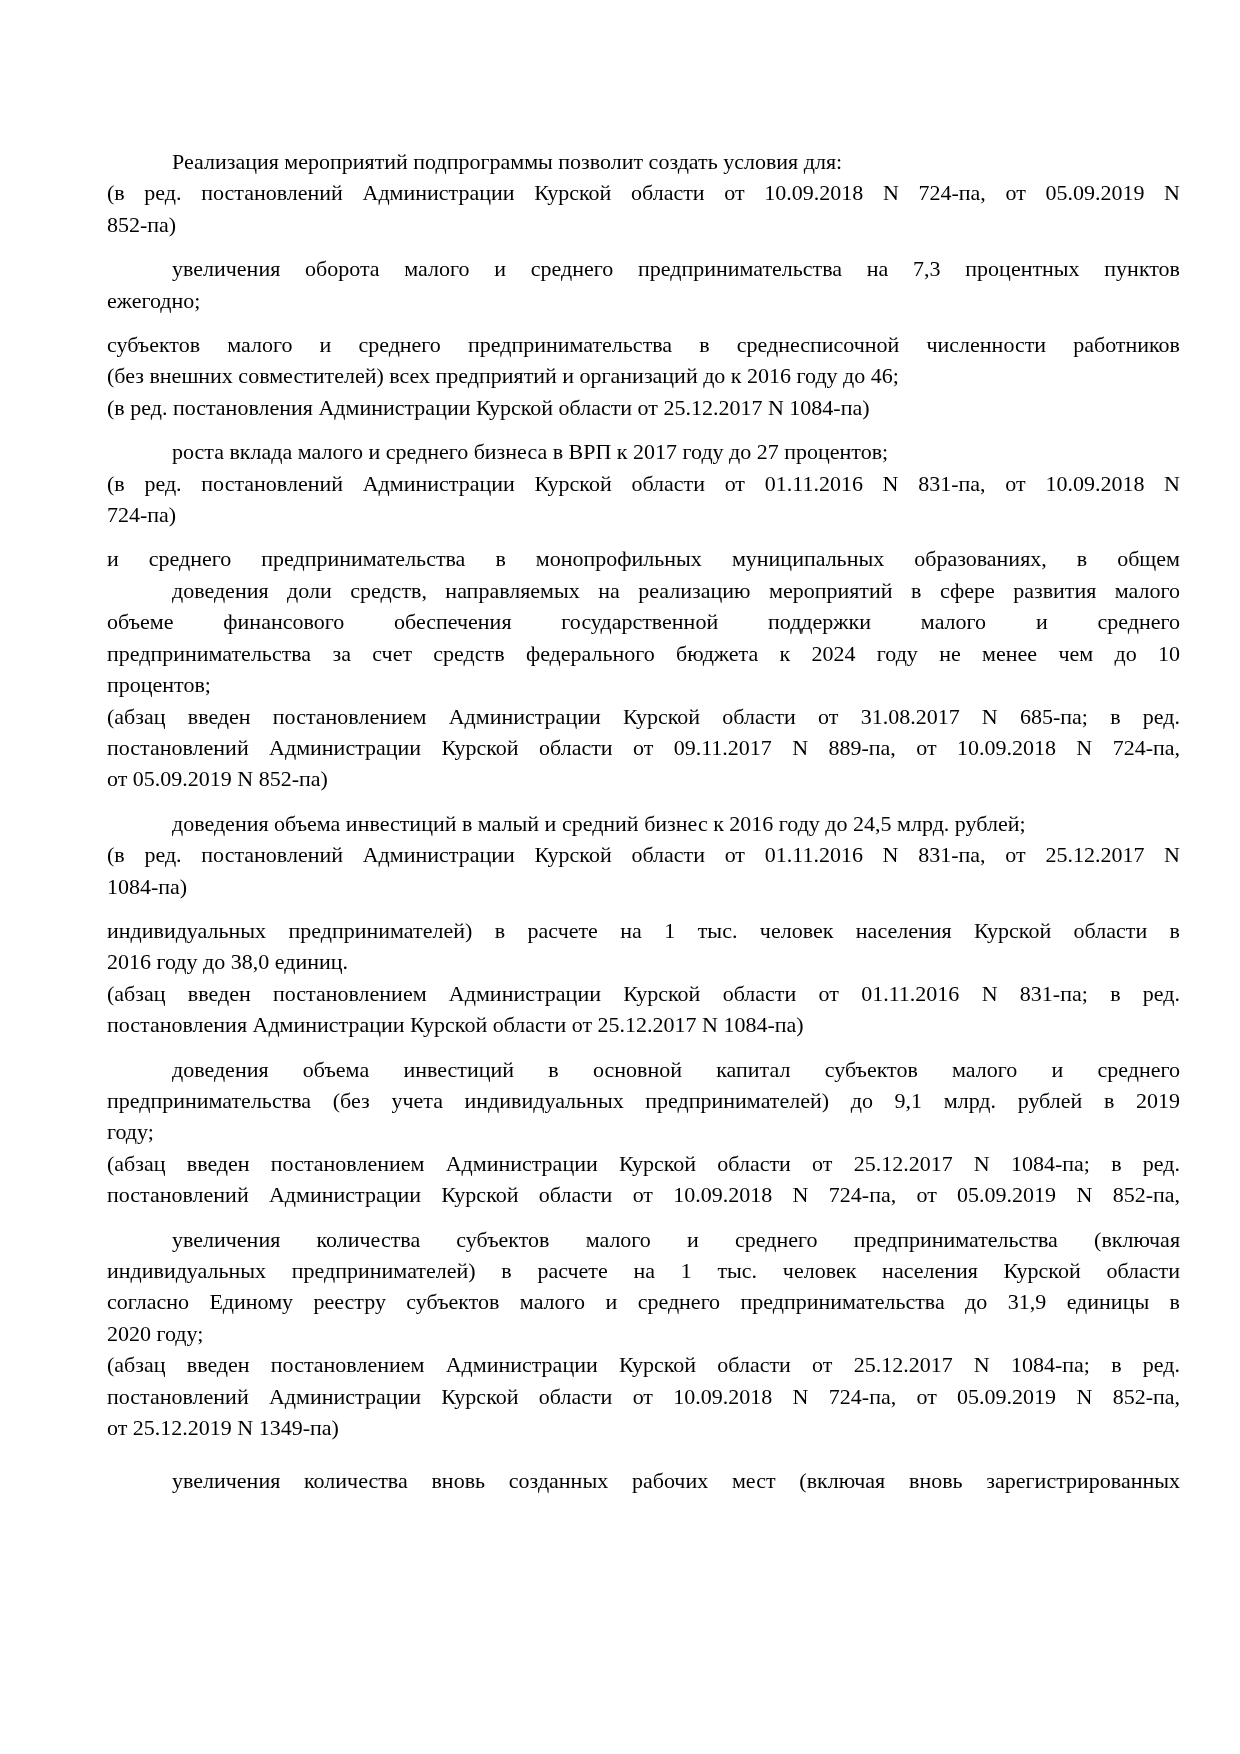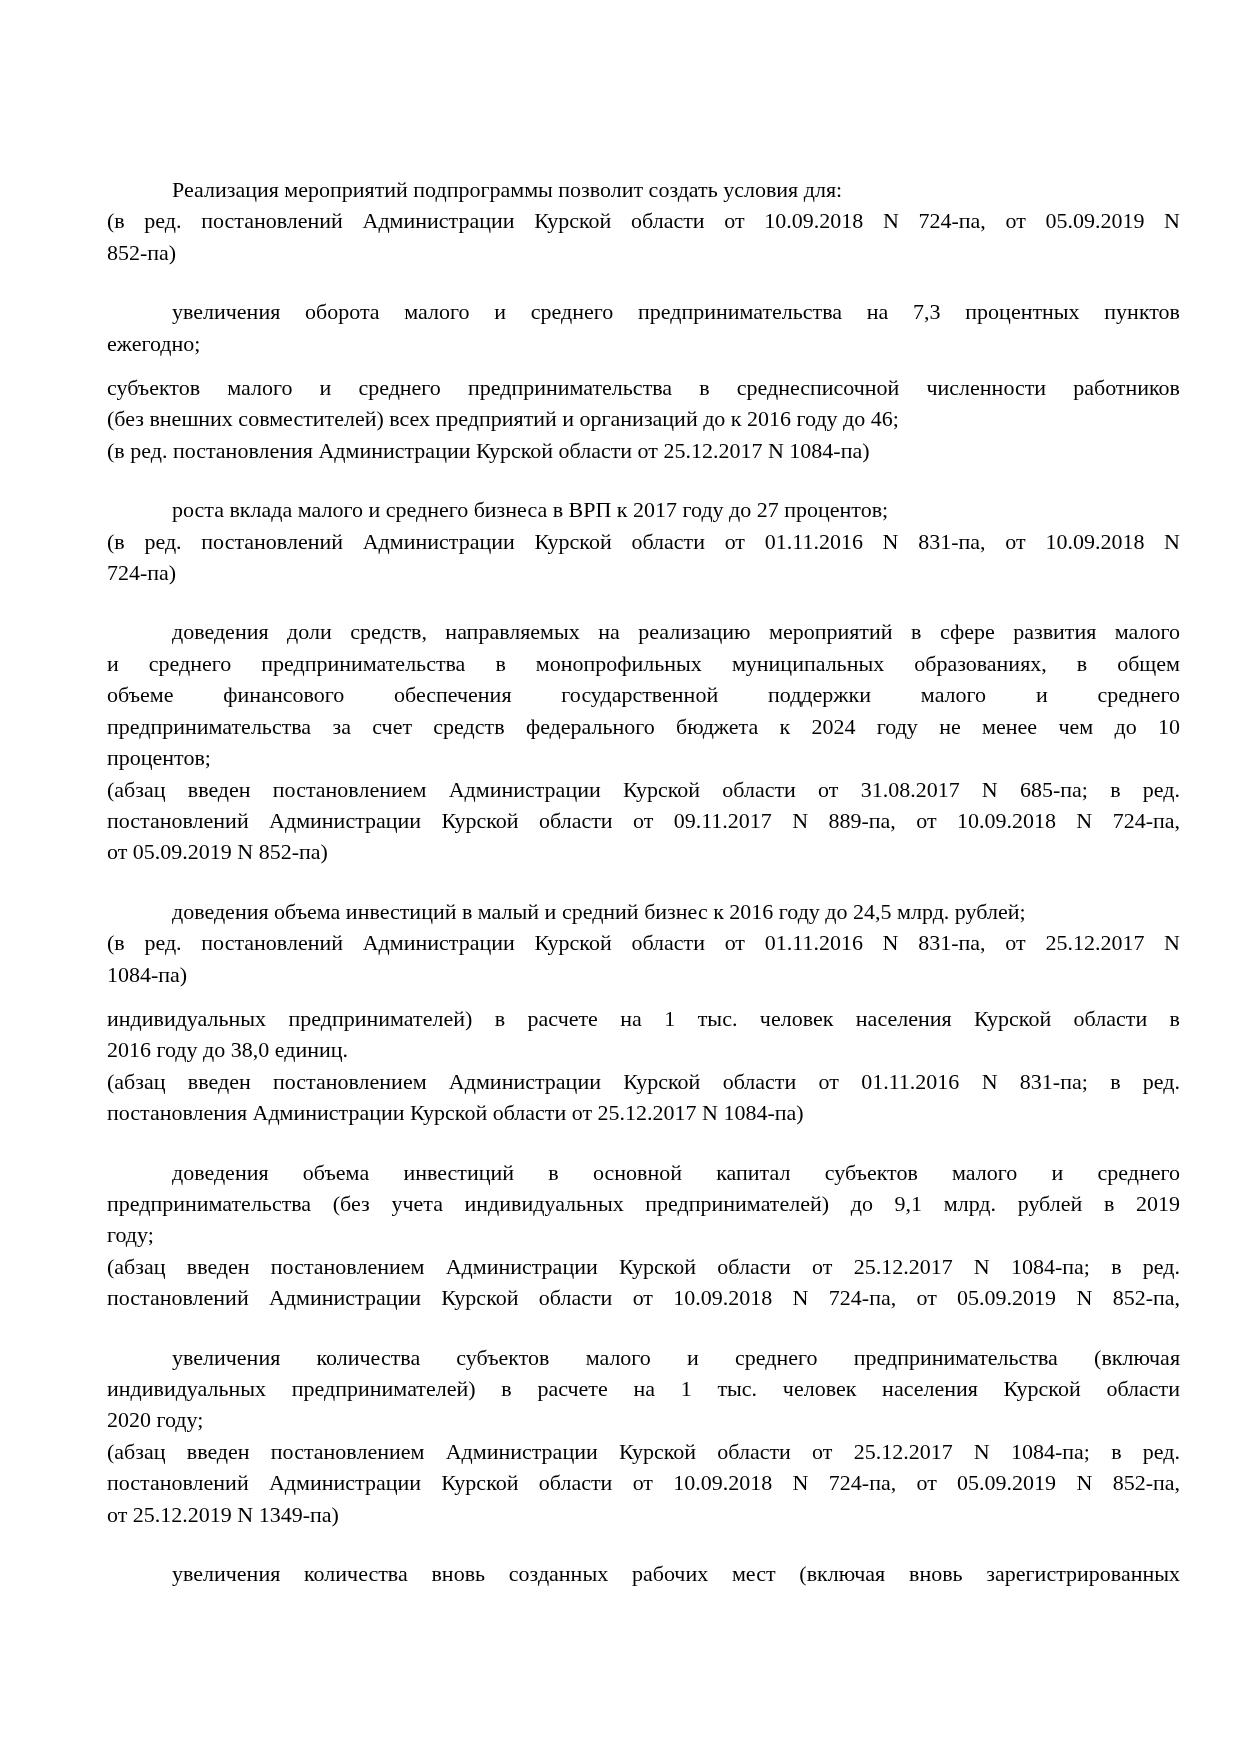--- a/index.html
+++ b/index.html
@@ -20,21 +20,21 @@
     font-size: 22px;
     line-height: 31.4px;
   }
   .doc { width: 100%; }
   .para { margin: 0; }
   .para.body { margin-top: 13px; }
   .para.body:first-child { margin-top: 0; }
   .para.body.cut { margin-top: 22px; }
   .line { text-align: left; white-space: normal; }
   .line.j { text-align: justify; text-align-last: justify; }
-  .line.ind { text-indent: 65px; margin-top: 28px; }
+  .line.ind { text-indent: 65px; }
 </style>
 </head>
 <body>
 
 <div class="page">
   <div class="doc">
       <div class="para body">
         <div class="line ind">Реализация мероприятий подпрограммы позволит создать условия для:</div>
       </div>
       <div class="para note">
@@ -53,22 +53,22 @@
         <div class="line">(в ред. постановления Администрации Курской области от 25.12.2017 N 1084-па)</div>
       </div>
       <div class="para body">
         <div class="line ind">роста вклада малого и среднего бизнеса в ВРП к 2017 году до 27 процентов;</div>
       </div>
       <div class="para note">
         <div class="line j">(в ред. постановлений Администрации Курской области от 01.11.2016 N 831-па, от 10.09.2018 N</div>
         <div class="line">724-па)</div>
       </div>
       <div class="para body">
+        <div class="line j">и среднего предпринимательства в монопрофильных муниципальных образованиях, в общем</div>
         <div class="line j ind">доведения доли средств, направляемых на реализацию мероприятий в сфере развития малого</div>
-        <div class="line j">и среднего предпринимательства в монопрофильных муниципальных образованиях, в общем</div>
         <div class="line j">объеме финансового обеспечения государственной поддержки малого и среднего</div>
         <div class="line j">предпринимательства за счет средств федерального бюджета к 2024 году не менее чем до 10</div>
         <div class="line">процентов;</div>
       </div>
       <div class="para note">
         <div class="line j">(абзац введен постановлением Администрации Курской области от 31.08.2017 N 685-па; в ред.</div>
         <div class="line j">постановлений Администрации Курской области от 09.11.2017 N 889-па, от 10.09.2018 N 724-па,</div>
         <div class="line">от 05.09.2019 N 852-па)</div>
       </div>
       <div class="para body">
@@ -91,20 +91,21 @@
         <div class="line j">предпринимательства (без учета индивидуальных предпринимателей) до 9,1 млрд. рублей в 2019</div>
         <div class="line">году;</div>
       </div>
       <div class="para note">
         <div class="line j">(абзац введен постановлением Администрации Курской области от 25.12.2017 N 1084-па; в ред.</div>
         <div class="line j">постановлений Администрации Курской области от 10.09.2018 N 724-па, от 05.09.2019 N 852-па,</div>
       </div>
       <div class="para body">
         <div class="line j ind">увеличения количества субъектов малого и среднего предпринимательства (включая</div>
         <div class="line j">индивидуальных предпринимателей) в расчете на 1 тыс. человек населения Курской области</div>
+        <div class="line j">согласно Единому реестру субъектов малого и среднего предпринимательства до 31,9 единицы в</div>
         <div class="line">2020 году;</div>
       </div>
       <div class="para note">
         <div class="line j">(абзац введен постановлением Администрации Курской области от 25.12.2017 N 1084-па; в ред.</div>
         <div class="line j">постановлений Администрации Курской области от 10.09.2018 N 724-па, от 05.09.2019 N 852-па,</div>
         <div class="line">от 25.12.2019 N 1349-па)</div>
       </div>
       <div class="para body cut">
         <div class="line j ind">увеличения количества вновь созданных рабочих мест (включая вновь зарегистрированных</div>
       </div>

